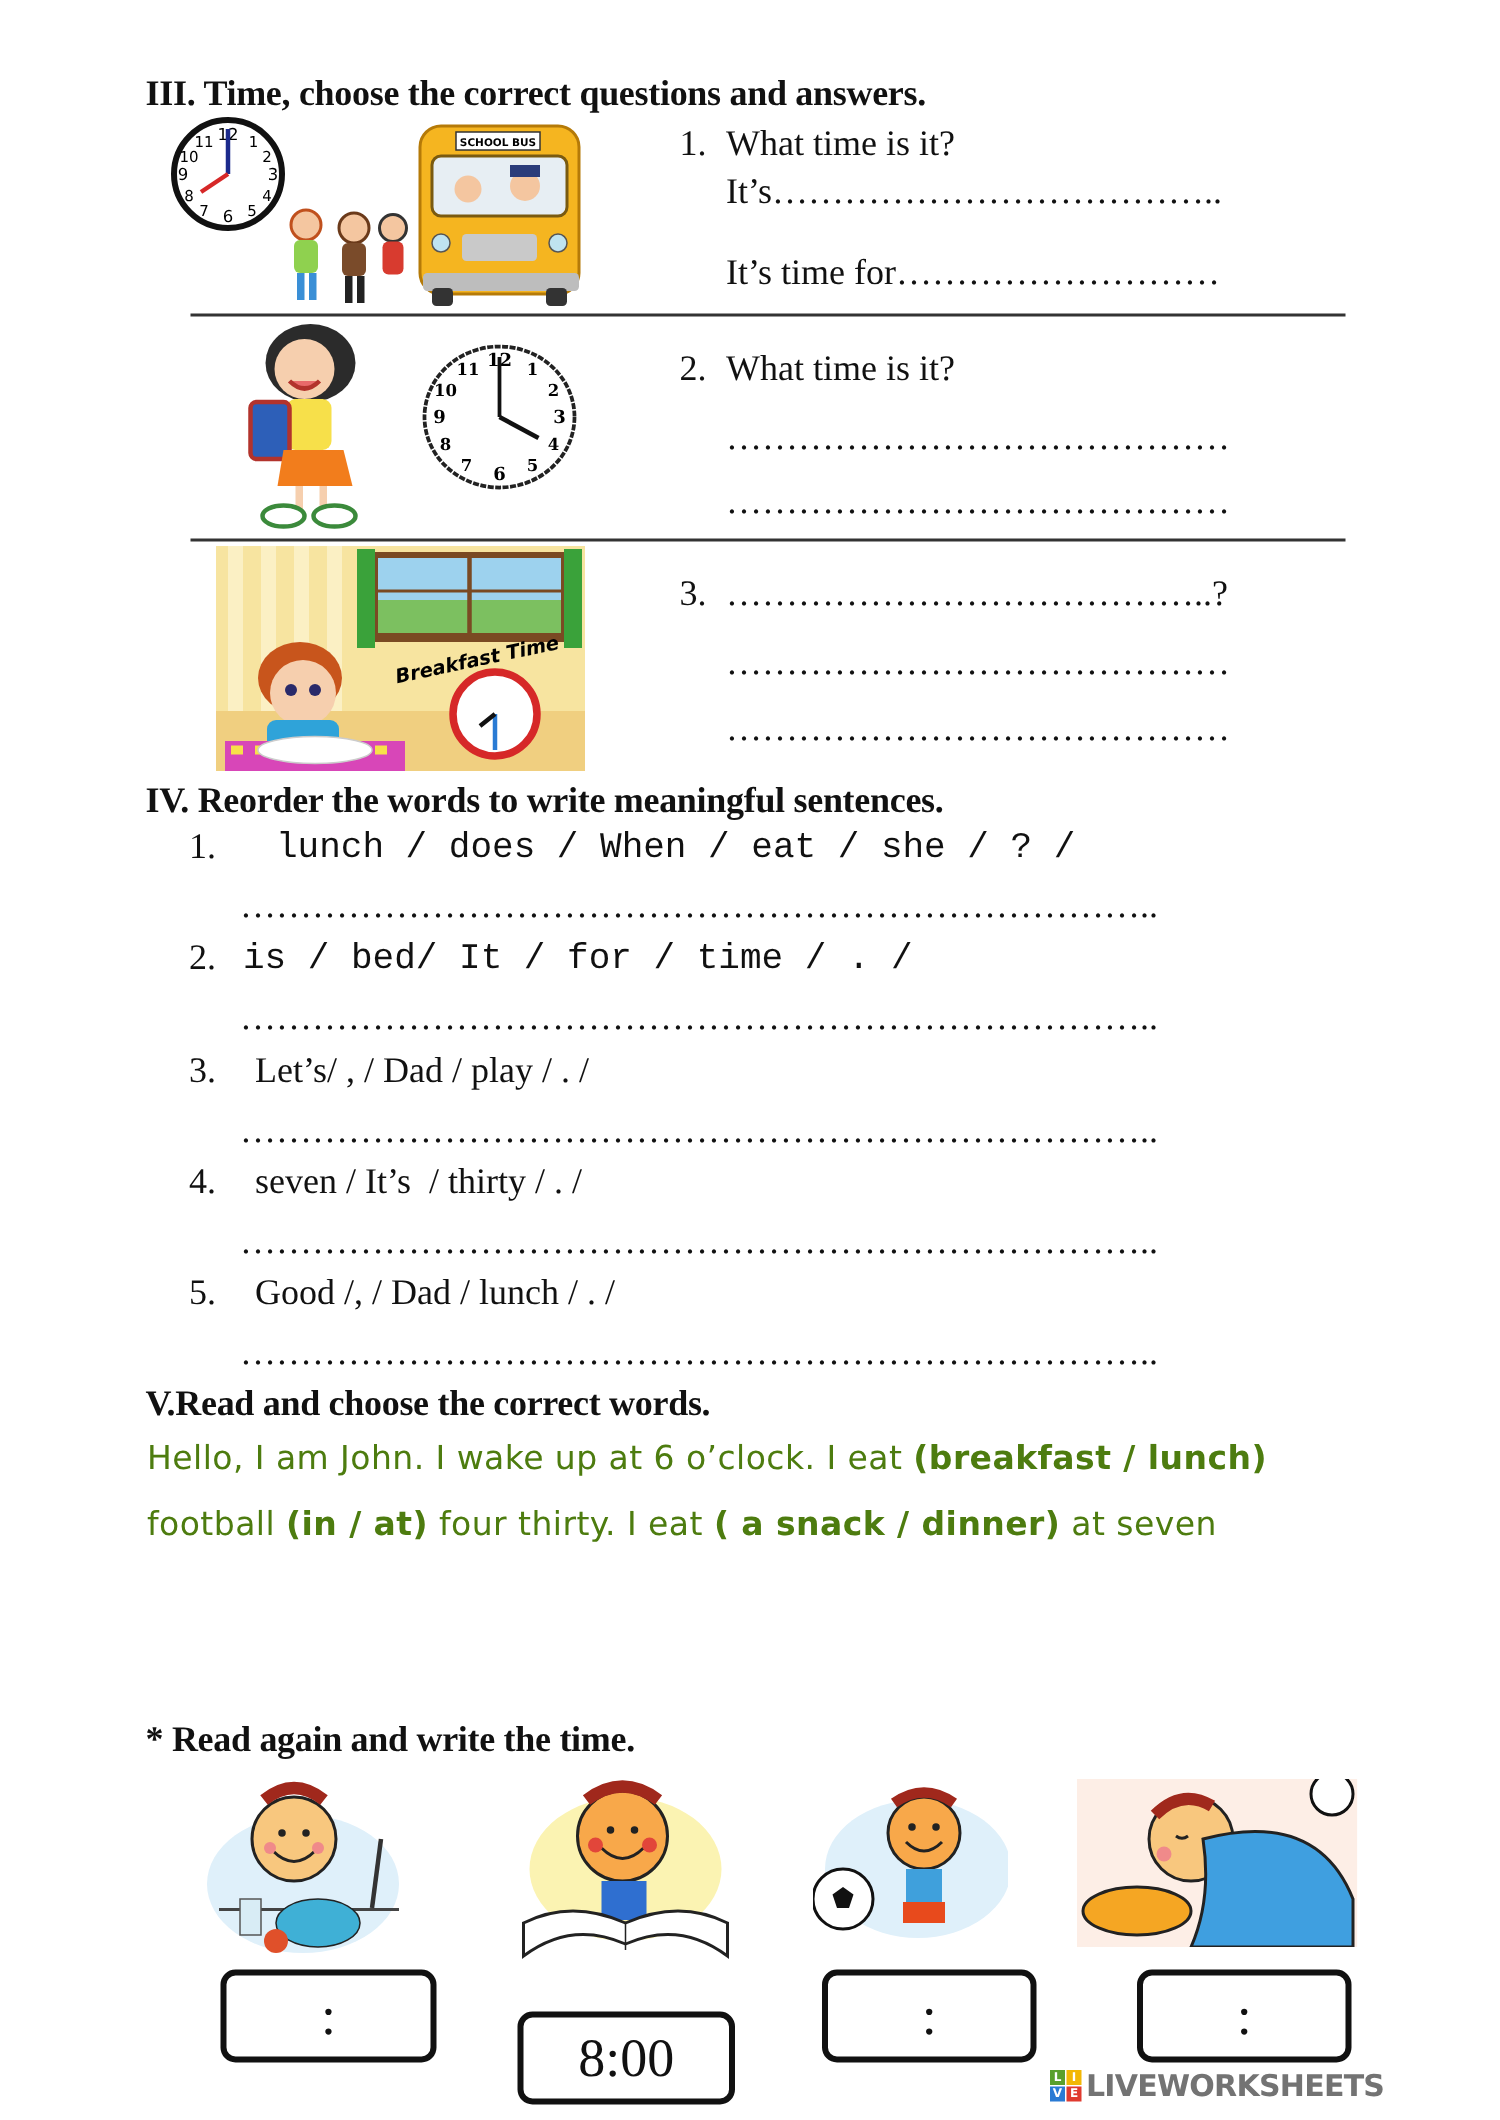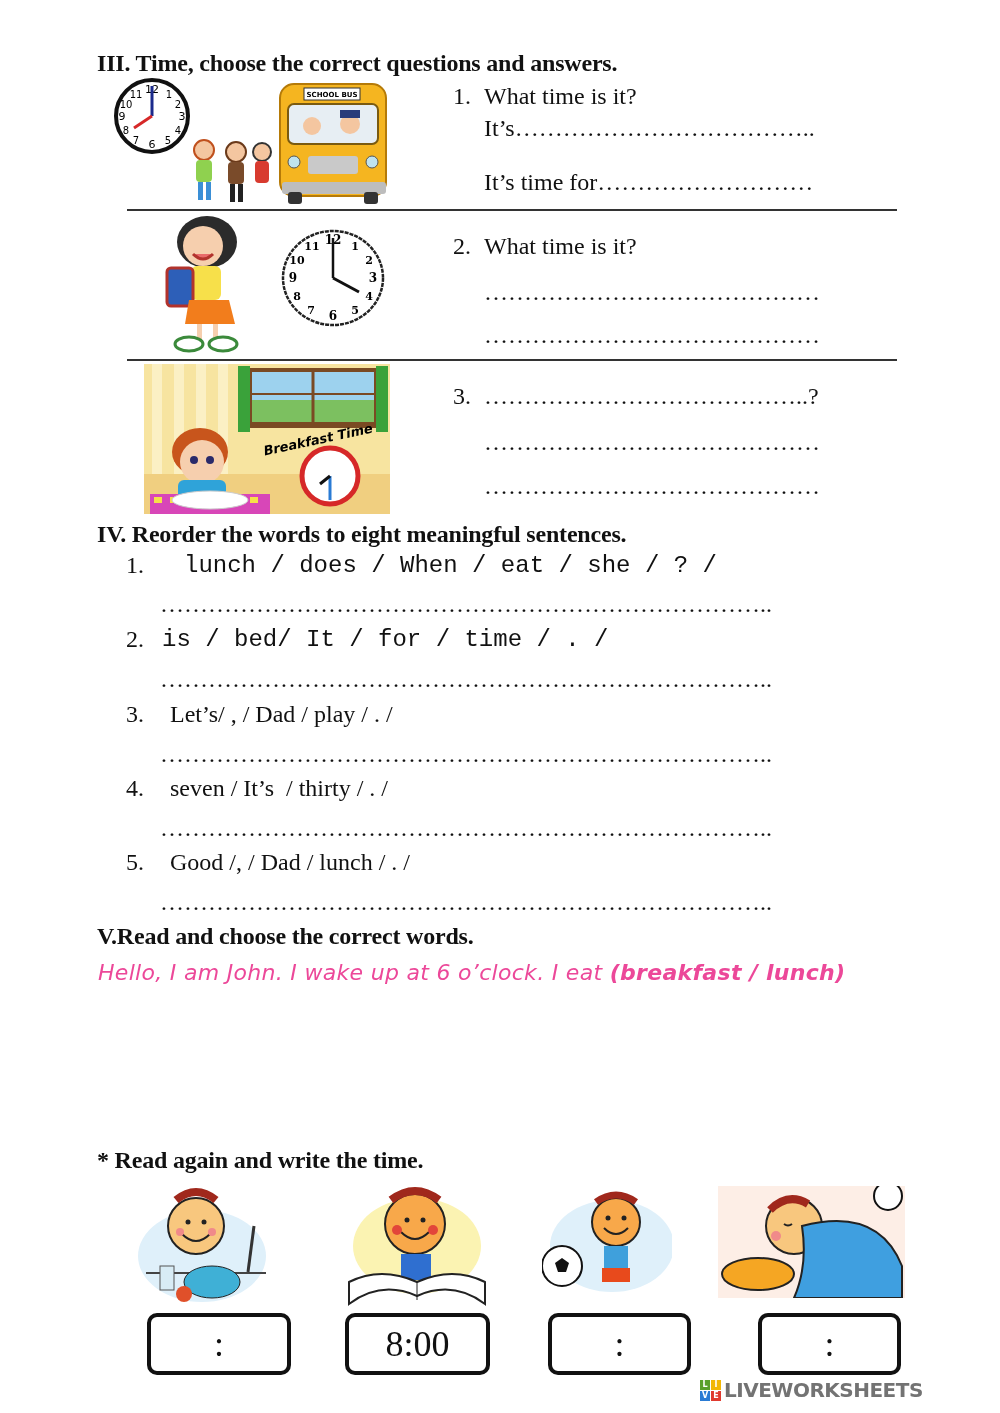--- a/index.html
+++ b/index.html
@@ -2,21 +2,21 @@
 <html><head>
 <meta charset="utf-8">
 <style>
   * { box-sizing: border-box; margin: 0; padding: 0; }
   html, body { width: 1000px; height: 1413px; background: #ffffff; overflow: hidden; }
   body { position: relative; font-family: "Liberation Serif", serif; color: #111; }
   .abs { position: absolute; }
   .heading { font-weight: bold; font-size: 24px; letter-spacing: -0.2px; }
   .qtext { font-size: 24px; white-space: pre; }
   .sep { position: absolute; left: 127px; width: 770px; height: 1.5px; background: #333; }
-  .story { position: absolute; left: 98px; width: 870px; font-family: "DejaVu Sans", sans-serif; font-style: italic; font-size: 22px; line-height: 43.5px; color: #ec4899; letter-spacing: 0.3px; }
+  .story { position: absolute; left: 98px; width: 870px; font-family: "DejaVu Sans", sans-serif; font-size: 22px; line-height: 43.5px; color: #4d7c0f; letter-spacing: 0.3px; }
   .story b { font-weight: bold; }
   .tbox { position: absolute; top: 1313px; height: 62px; border: 4px solid #111; border-radius: 10px; background: #fff; display: flex; align-items: center; justify-content: center; font-size: 36px; font-family: "Liberation Serif", serif; }
   .pic { position: absolute; overflow: hidden; }
   .logo { position: absolute; left: 700px; top: 1378px; display: flex; align-items: center; }
   .logo-text { font-family: "DejaVu Sans", sans-serif; font-weight: bold; font-size: 20px; color: #737373; letter-spacing: -0.5px; text-align: right; }
   .logo-grid { display: grid; grid-template-columns: 10px 10px; grid-gap: 1px; margin-right: 3px; }
   .logo-grid span { display: block; width: 10px; height: 10px; font-size: 8px; color: #fff; text-align: center; line-height: 10px; font-weight: bold; font-family: "DejaVu Sans", sans-serif; }
 </style>
 </head>
 <body>
@@ -167,21 +167,21 @@
       <line x1="186" y1="112" x2="176" y2="120" stroke="#111" stroke-width="3"></line>
     </g>
   </svg>
 </div>
 
 <div class="abs qtext" style="left:453px; top:383px;">3.</div>
 <div class="abs qtext" style="left:484px; top:383px;">…………………………………..?</div>
 <div class="abs qtext" style="left:484px; top:429px;">……………………………………</div>
 <div class="abs qtext" style="left:484px; top:473px;">……………………………………</div>
 
-<div class="abs heading" style="left:97px; top:521px;">IV. Reorder the words to eight meaningful sentences.</div>
+<div class="abs heading" style="left:97px; top:521px;">IV. Reorder the words to write meaningful sentences.</div>
 
 <div class="abs qtext" style="left:126px; top:552px;">1.</div>
 <div class="abs qtext" style="left:184px; top:552px;font-family:Liberation Mono, monospace;">lunch / does / When / eat / she / ? /</div>
 <div class="abs qtext" style="left:160px; top:591px;">…………………………………………………………………..</div>
 
 <div class="abs qtext" style="left:126px; top:626px;">2.</div>
 <div class="abs qtext" style="left:162px; top:626px;font-family:Liberation Mono, monospace;">is / bed/ It / for / time / . /</div>
 <div class="abs qtext" style="left:160px; top:666px;">…………………………………………………………………..</div>
 
 <div class="abs qtext" style="left:126px; top:701px;">3.</div>
@@ -193,20 +193,21 @@
 <div class="abs qtext" style="left:160px; top:815px;">…………………………………………………………………..</div>
 
 <div class="abs qtext" style="left:126px; top:849px;">5.</div>
 <div class="abs qtext" style="left:170px; top:849px;">Good /, / Dad / lunch / . /</div>
 <div class="abs qtext" style="left:160px; top:889px;">…………………………………………………………………..</div>
 
 <div class="abs heading" style="left:97px; top:923px;">V.Read and choose the correct words.</div>
 
 <div class="story" style="top:951px;">
   <div><span>Hello, I am John. I wake up at 6 o’clock. I eat </span><b>(breakfast / lunch)</b></div>
+  <div><span>football </span><b>(in / at)</b><span> four thirty. I eat </span><b>( a snack / dinner)</b><span> at seven</span></div>
 </div>
 
 <div class="abs heading" style="left:97px; top:1147px;">* Read again and write the time.</div>
 
 <div class="pic" style="left:136px; top:1186px; width:132px; height:122px;">
   <svg width="132" height="122" viewBox="0 0 132 122">
     <ellipse cx="66" cy="70" rx="64" ry="46" fill="#dff0fa"></ellipse>
     <circle cx="60" cy="40" r="28" fill="#f8c77e" stroke="#222" stroke-width="2"></circle>
     <path d="M40 14 Q60 -2 80 14" stroke="#a0281c" stroke-width="8" fill="none"></path>
     <circle cx="52" cy="36" r="2.5" fill="#222"></circle>
@@ -257,21 +258,21 @@
     <path d="M52 24 Q70 6 90 18" stroke="#a0281c" stroke-width="8" fill="none"></path>
     <path d="M66 38 q4 3 8 0" stroke="#222" stroke-width="2" fill="none"></path>
     <circle cx="58" cy="50" r="5" fill="#f08a8a"></circle>
     <ellipse cx="40" cy="88" rx="36" ry="16" fill="#f5a623" stroke="#222" stroke-width="2"></ellipse>
     <path d="M84 40 Q160 20 184 80 L184 112 L76 112 Q90 80 84 40 Z" fill="#3f9fe0" stroke="#222" stroke-width="2"></path>
     <circle cx="170" cy="10" r="14" fill="#fff" stroke="#111" stroke-width="2"></circle>
   </svg>
 </div>
 
 <div class="tbox" style="left:147px; width:144px;">:</div>
-<div class="tbox" style="left:345px; width:145px;">8:00</div>
+<div class="tbox" style="left:345px; width:145px;margin-top:28px;">8:00</div>
 <div class="tbox" style="left:548px; width:143px;">:</div>
 <div class="tbox" style="left:758px; width:143px;">:</div>
 
 <div class="logo">
   <div class="logo-grid">
     <span style="background:#5aa02c;">L</span>
     <span style="background:#f2b705;">I</span>
     <span style="background:#2a7bd4;">V</span>
     <span style="background:#e03a2f;">E</span>
   </div>

